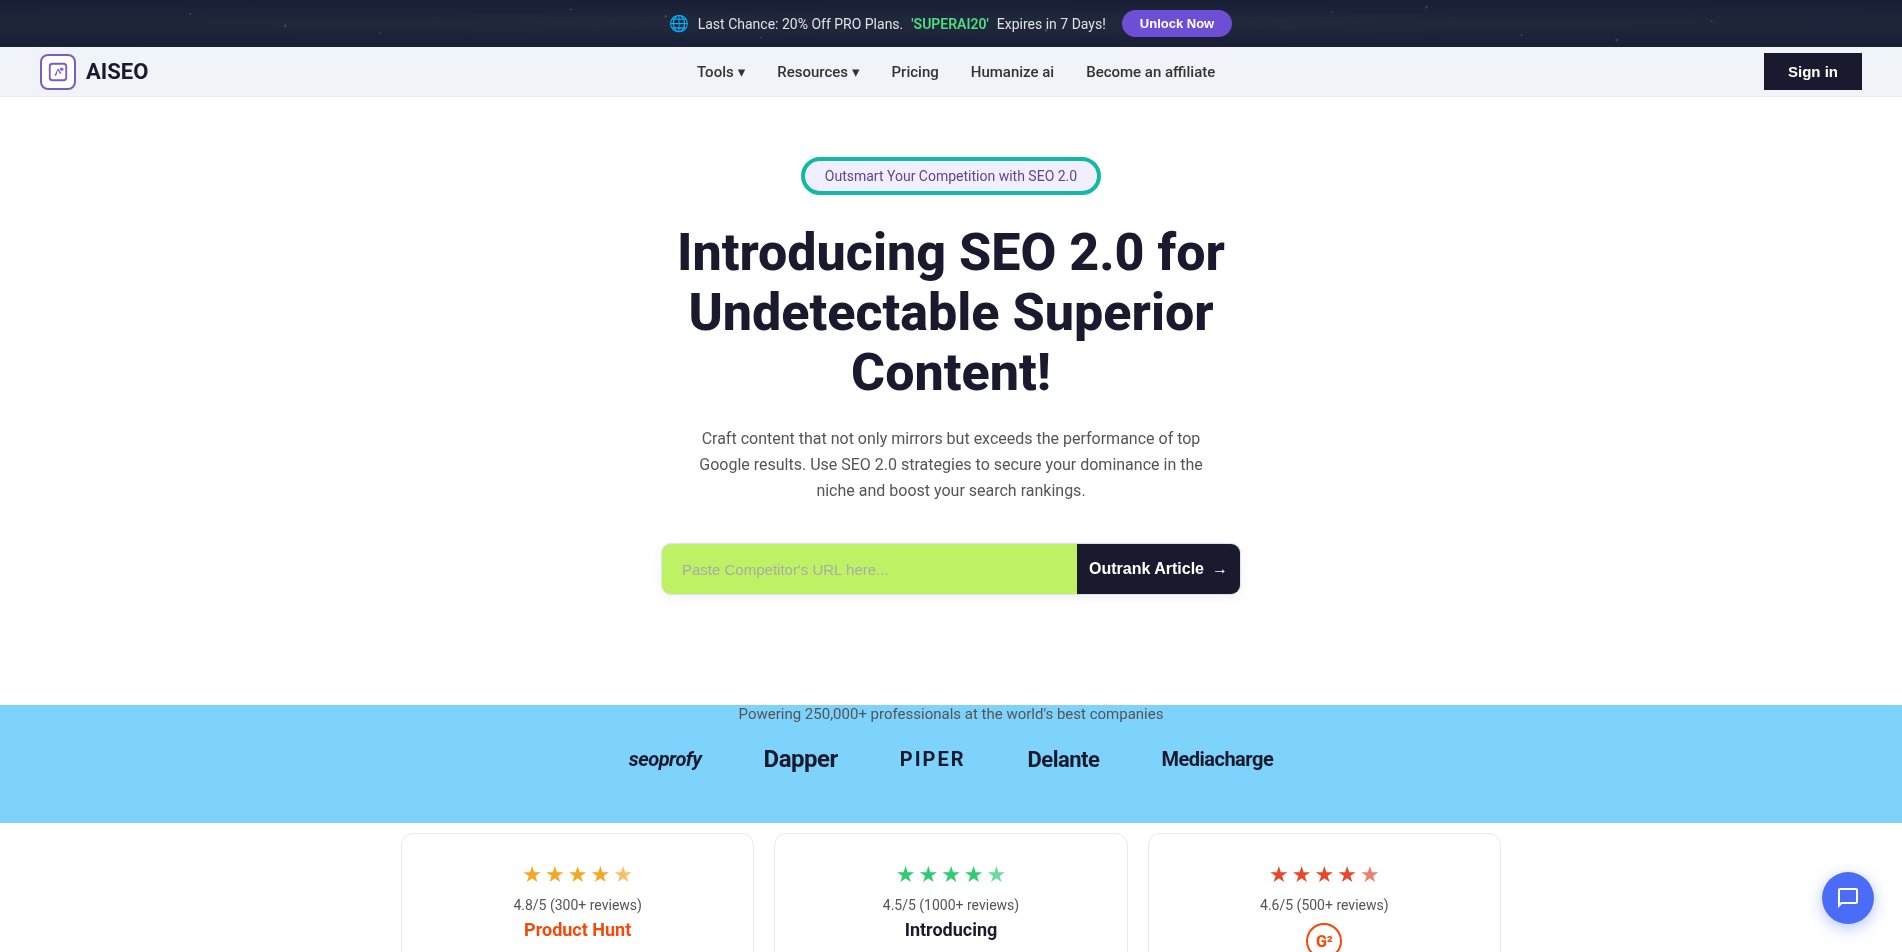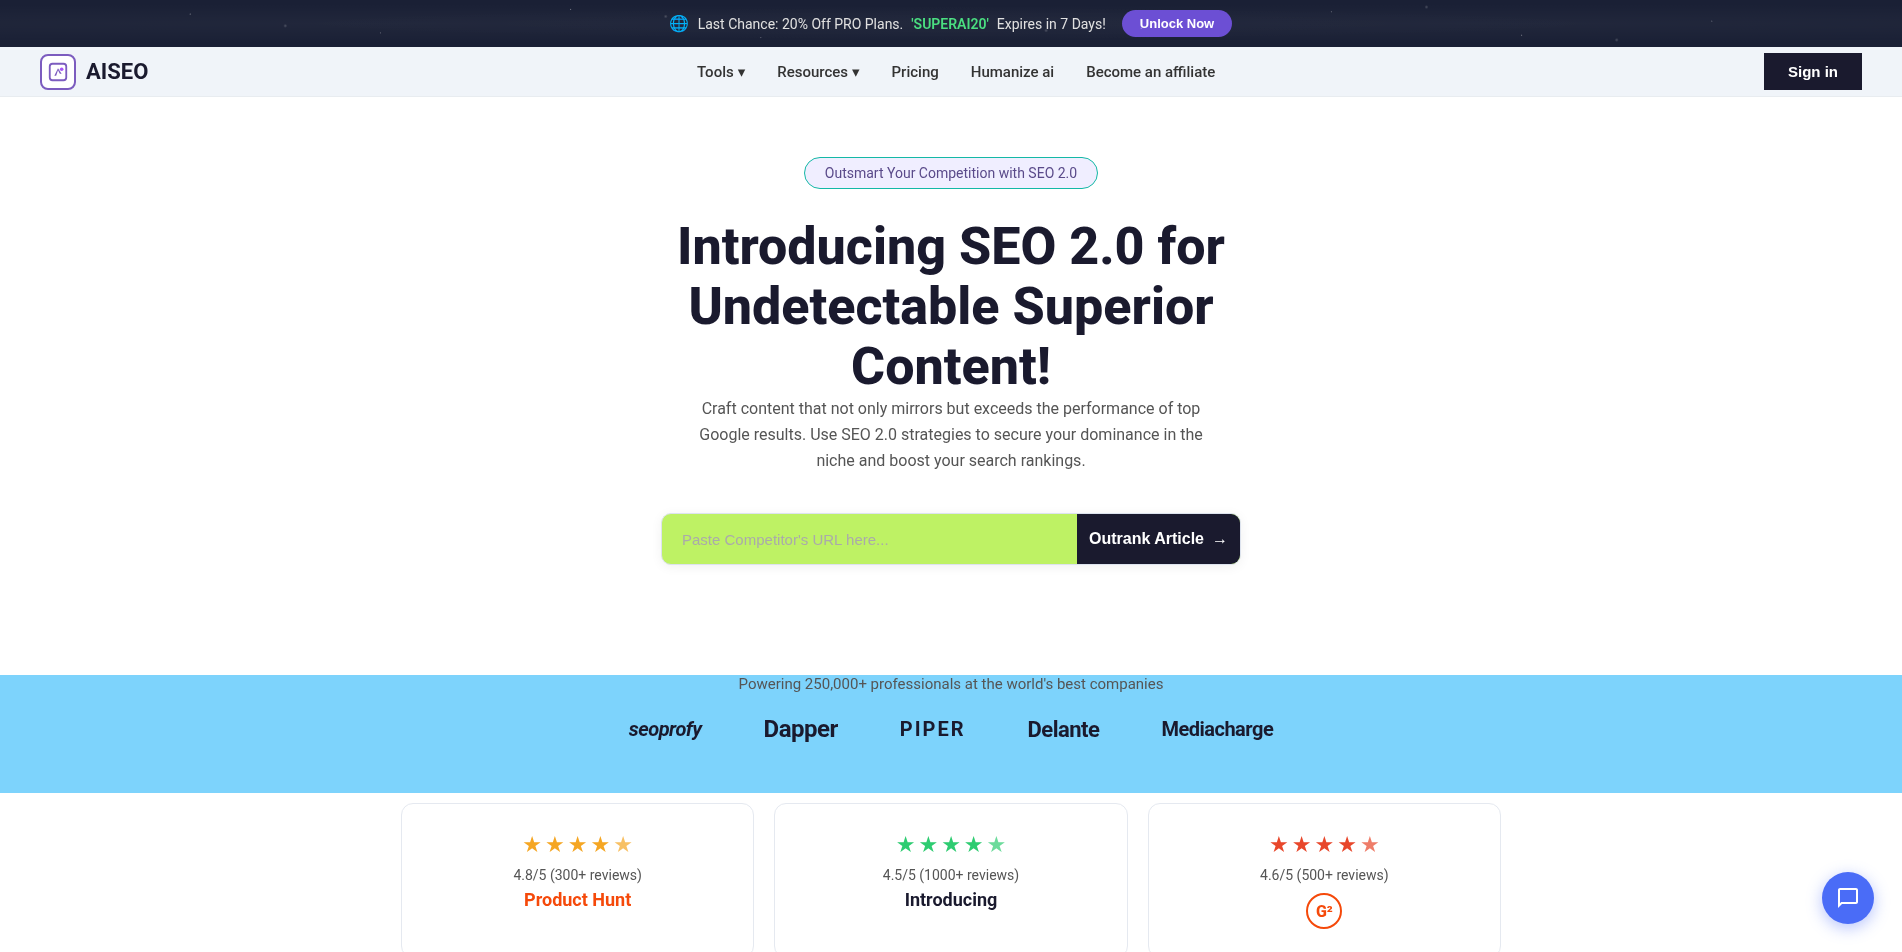--- a/index.html
+++ b/index.html
@@ -117,32 +117,33 @@
 
     
     .hero {
       background: white;
       text-align: center;
       padding: 60px 20px 50px;
     }
     .hero-badge {
       display: inline-block;
       background: #f0eeff;
-      border: 1px solid #14b8a6;
+      border: 4px solid #14b8a6;
       border-radius: 20px;
       padding: 7px 20px;
       font-size: 14px;
       color: #5a4a8a;
       margin-bottom: 28px;
     }
     .hero-title {
       font-size: 52px;
       font-weight: 800;
       color: #1a1a2e;
       line-height: 1.15;
+      margin-bottom: 24px;
       max-width: 700px;
       margin-left: auto;
       margin-right: auto;
     }
     .hero-subtitle {
       font-size: 16px;
       color: #555;
       max-width: 540px;
       margin: 0 auto 40px;
       line-height: 1.6;

